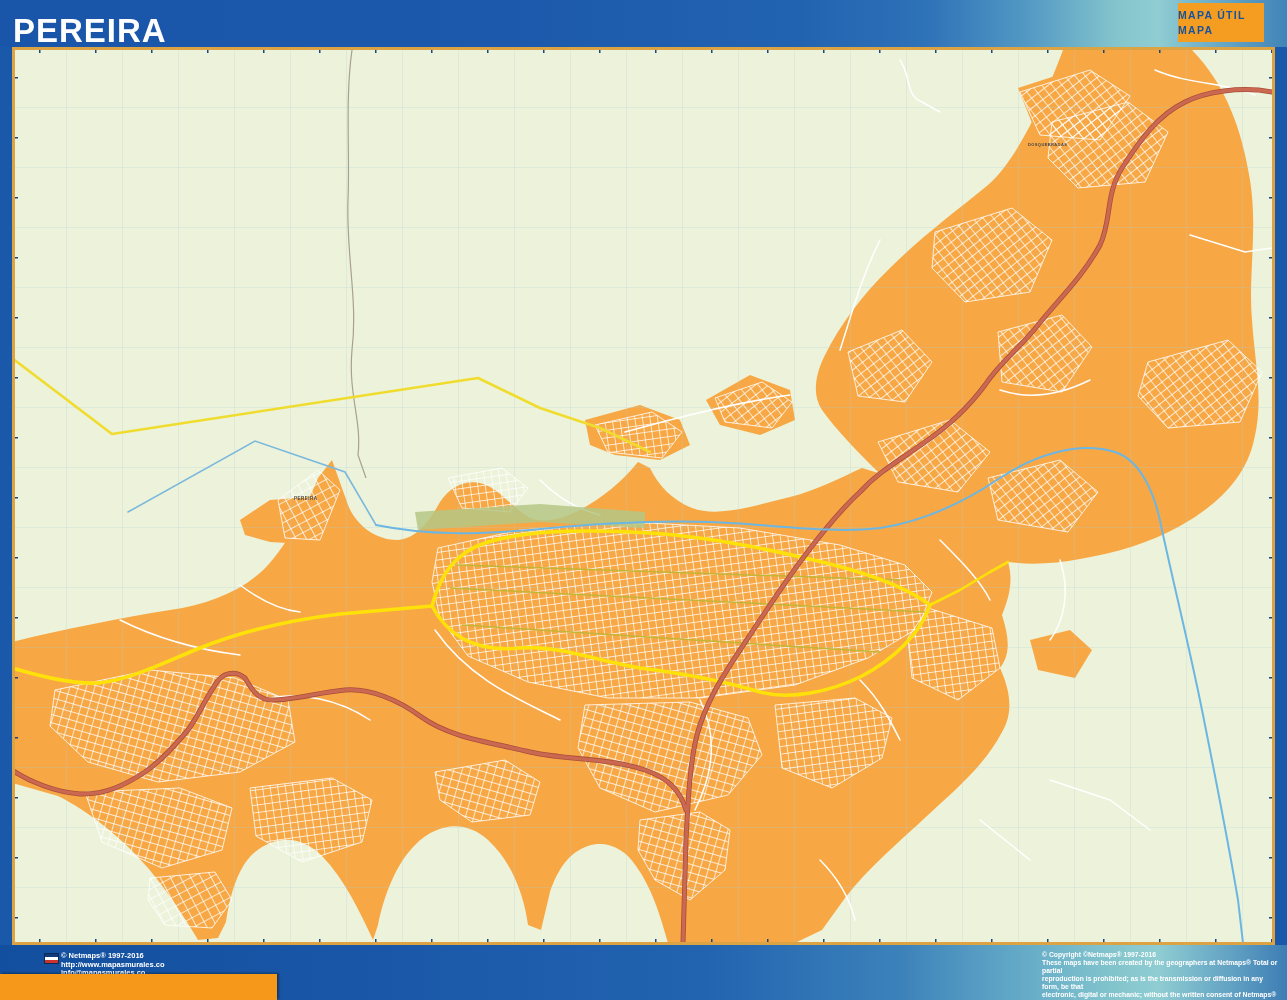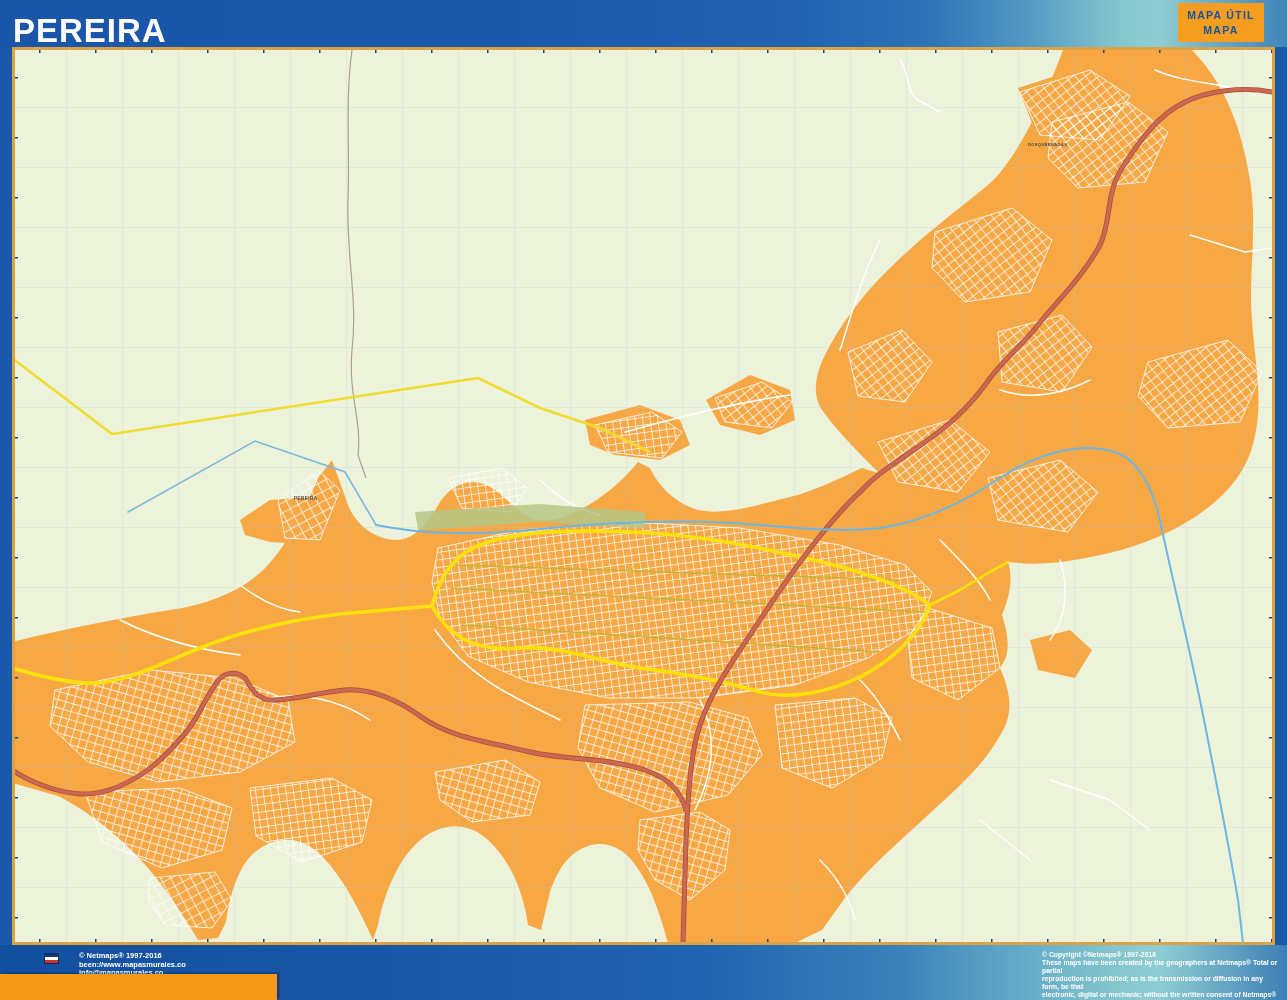--- a/index.html
+++ b/index.html
@@ -11,33 +11,33 @@
   .header{
     position:absolute;left:0;top:0;width:1287px;height:47px;
     background:linear-gradient(90deg,#1955a8 0%,#1c59ac 40%,#2263b1 62%,#2e72b8 72%,#549ac4 80%,#85c6cd 87%,#8fcdd2 90%,#5f9fc2 96%,#4084b8 100%);
   }
   .page-title{
     position:absolute;left:13px;bottom:0px;margin:0;
     color:#ffffff;font-size:33px;font-weight:bold;letter-spacing:1px;line-height:1;
   }
   .mural-badge{
     position:absolute;right:23px;top:3px;width:86px;height:39px;
-    background:#f49d20;color:#15539e;text-align:center;
+    background:#f49d20;color:#15539e;
     font-size:10.5px;font-weight:bold;letter-spacing:1.3px;line-height:15px;
     padding-top:5px;box-sizing:border-box;
   }
   
   .map-wrap{position:absolute;left:0;top:47px;width:1287px;height:898px;}
   
   .footer{
     position:absolute;left:0;top:945px;width:1287px;height:55px;
     background:linear-gradient(90deg,#124f9e 0%,#1a57a8 30%,#2264b0 55%,#3c82ba 70%,#67adc8 80%,#85c6cd 87%,#8fcdd2 90%,#5f9fc2 96%,#3d7db4 100%);
     color:#fff;
   }
-  .footer-left{position:absolute;left:44px;top:7px;display:flex;gap:20px;}
+  .footer-left{position:absolute;left:44px;top:7px;display:flex;gap:2px;}
   .flag{display:inline-block;width:13px;height:9px;margin-top:1px;
     background:linear-gradient(180deg,#123a7a 0%,#123a7a 34%,#ffffff 34%,#ffffff 66%,#c6342b 66%,#c6342b 100%);
     border:0.5px solid #0b2a58;}
   .footer-left .lines{font-size:7.5px;font-weight:bold;line-height:8.5px;}
   .footer-orange{
     position:absolute;left:0;top:29px;width:277px;height:26px;background:#f6991a;
     box-shadow:2px -1px 2px rgba(0,0,0,.35);
   }
   .footer-right{position:absolute;left:1042px;top:6px;width:238px;
     font-size:6.8px;font-weight:bold;line-height:8px;}
@@ -226,21 +226,21 @@
 
   <rect x="13.5" y="48.5" width="1260" height="895" fill="none" stroke="#dba343" stroke-width="3"></rect>
 </svg>
 </div>
 
 <div class="footer">
   <div class="footer-left">
     <span class="flag"></span>
     <div class="lines">
       <div>© Netmaps® 1997-2016</div>
-      <div>been://www.mapasmurales.co</div>
+      <div>http://www.mapasmurales.co</div>
       <div>info@mapasmurales.co</div>
     </div>
   </div>
   <div class="footer-orange"></div>
   <div class="footer-right">
     <div>© Copyright ©Netmaps® 1997-2016</div>
     <div>These maps have been created by the geographers at Netmaps® Total or partial</div>
     <div>reproduction is prohibited; as is the transmission or diffusion in any form, be that</div>
     <div>electronic, digital or mechanic; without the written consent of Netmaps®</div>
     <div>For more information consult Netmaps - Colombia: www.mapasmurales.co</div>

